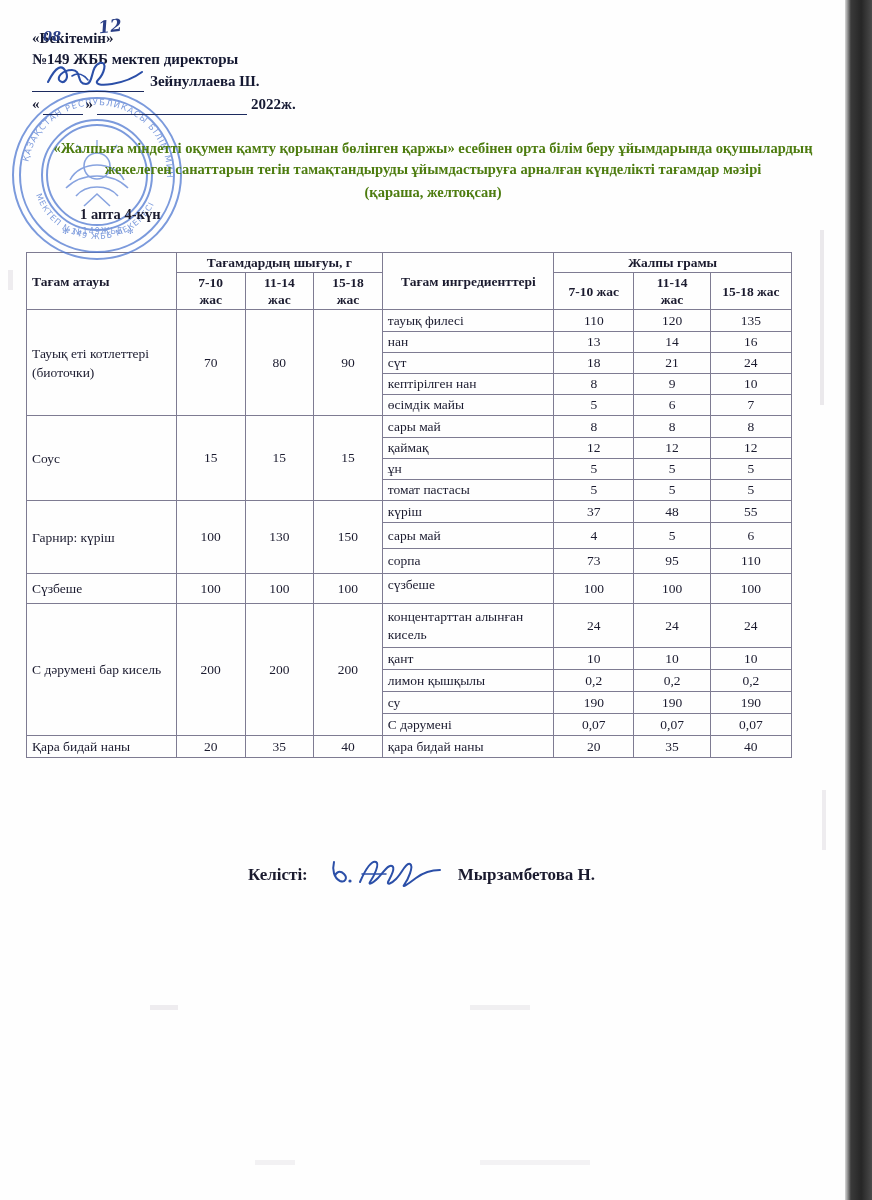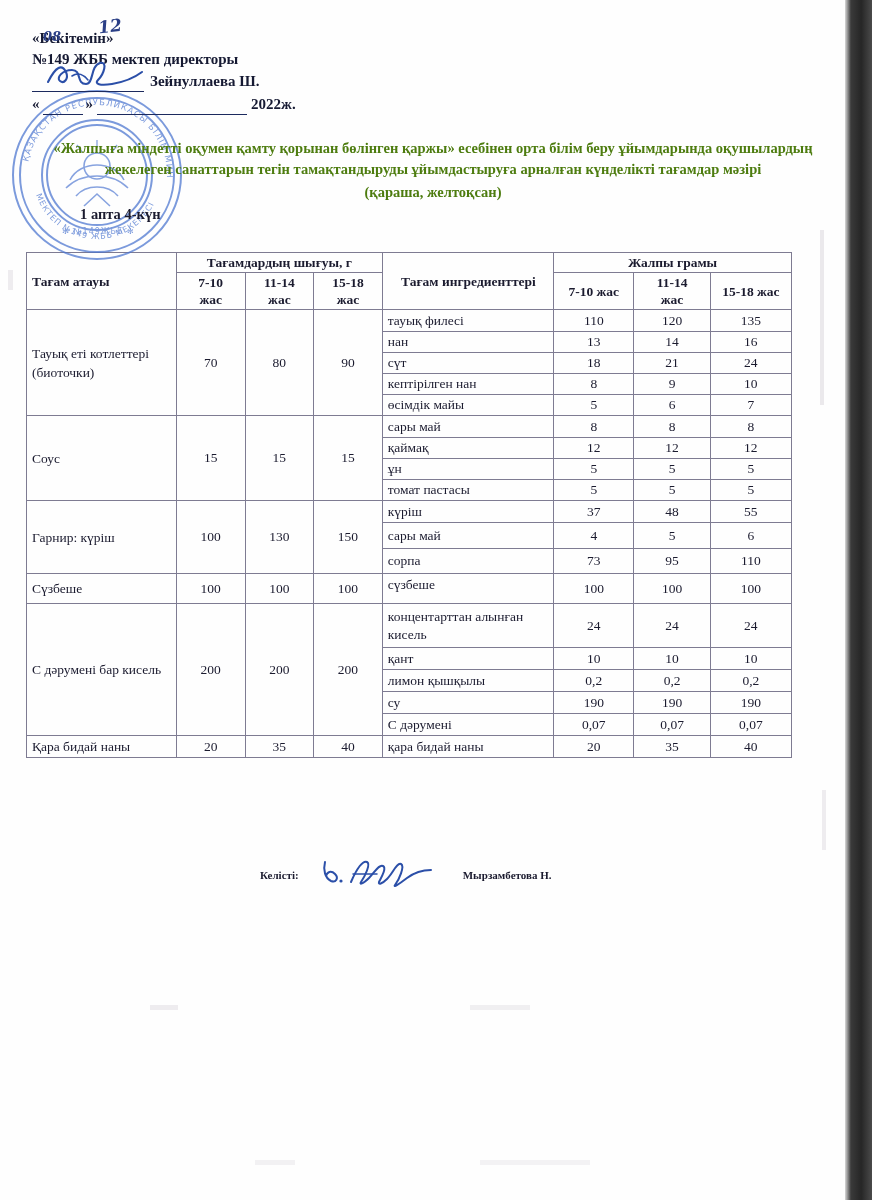--- a/index.html
+++ b/index.html
@@ -206,35 +206,35 @@
     text-align: center;
     vertical-align: bottom;
     padding-bottom: 2px;
   }
   .r21 { height: 21px; }
   .r22 { height: 22px; }
 
   
   .footer {
     position: absolute;
-    left: 260px; top: 858px;
+    left: 248px; top: 858px;
     font-weight: bold;
-    font-size: 11px;
+    font-size: 17px;
     z-index: 5;
     display: flex;
     align-items: center;
   }
   .footer .lbl { margin-right: 18px; }
   .footer .sig2 {
     width: 128px;
     height: 34px;
     position: relative;
     top: -4px;
   }
-  .footer .who { margin-left: 18px; }
+  .footer .who { margin-left: 4px; }
 </style>
 </head>
 <body>
 
 <div class="page">
 
   <div class="approval">
     <div class="ln">«Бекітемін»</div>
     <div class="ln">№149 ЖББ мектеп директоры</div>
 

